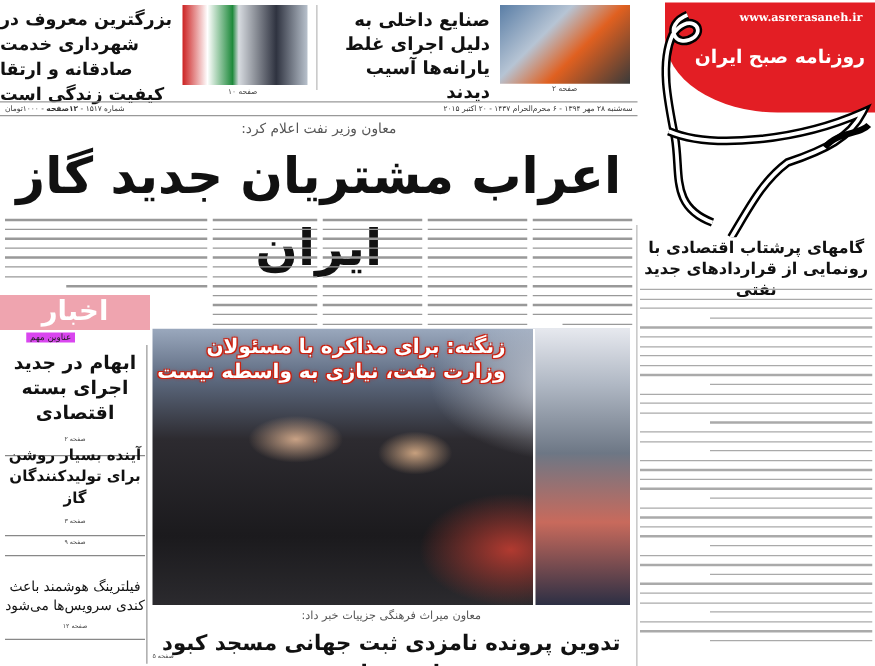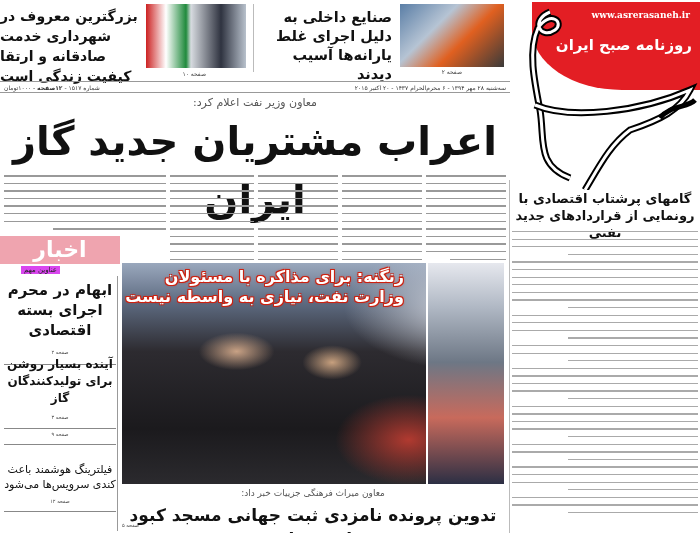--- a/index.html
+++ b/index.html
@@ -177,21 +177,21 @@
       <div class="line"></div>
       <div class="line"></div>
       <div class="line short"></div>
   </div>
 </div>
 
 <div class="abs sidebar">
   <div class="stamp">اخبار</div>
   <div class="sidebar-title">عناوین مهم</div>
   <div class="sb-item" style="top:44px;font-size:15px;line-height:20px">
-    <span class="t">ابهام در محرم اجرای بسته اقتصادی</span>
+    <span class="t">ابهام در جدید اجرای بسته اقتصادی</span>
     <span class="p">صفحه ۲</span>
   </div>
   <div class="sb-item" style="top:120px;font-size:12px;line-height:17px;font-weight:bold">
     <span class="t">آینده بسیار روشن برای تولیدکنندگان گاز</span>
     <span class="p">صفحه ۳</span>
   </div>
   <div class="sb-item" style="top:188px;font-size:11px;line-height:16px">
     <span class="p">صفحه ۹</span>
   </div>
   <div class="sb-item" style="top:226px;font-size:11px;line-height:15px;font-weight:normal">

